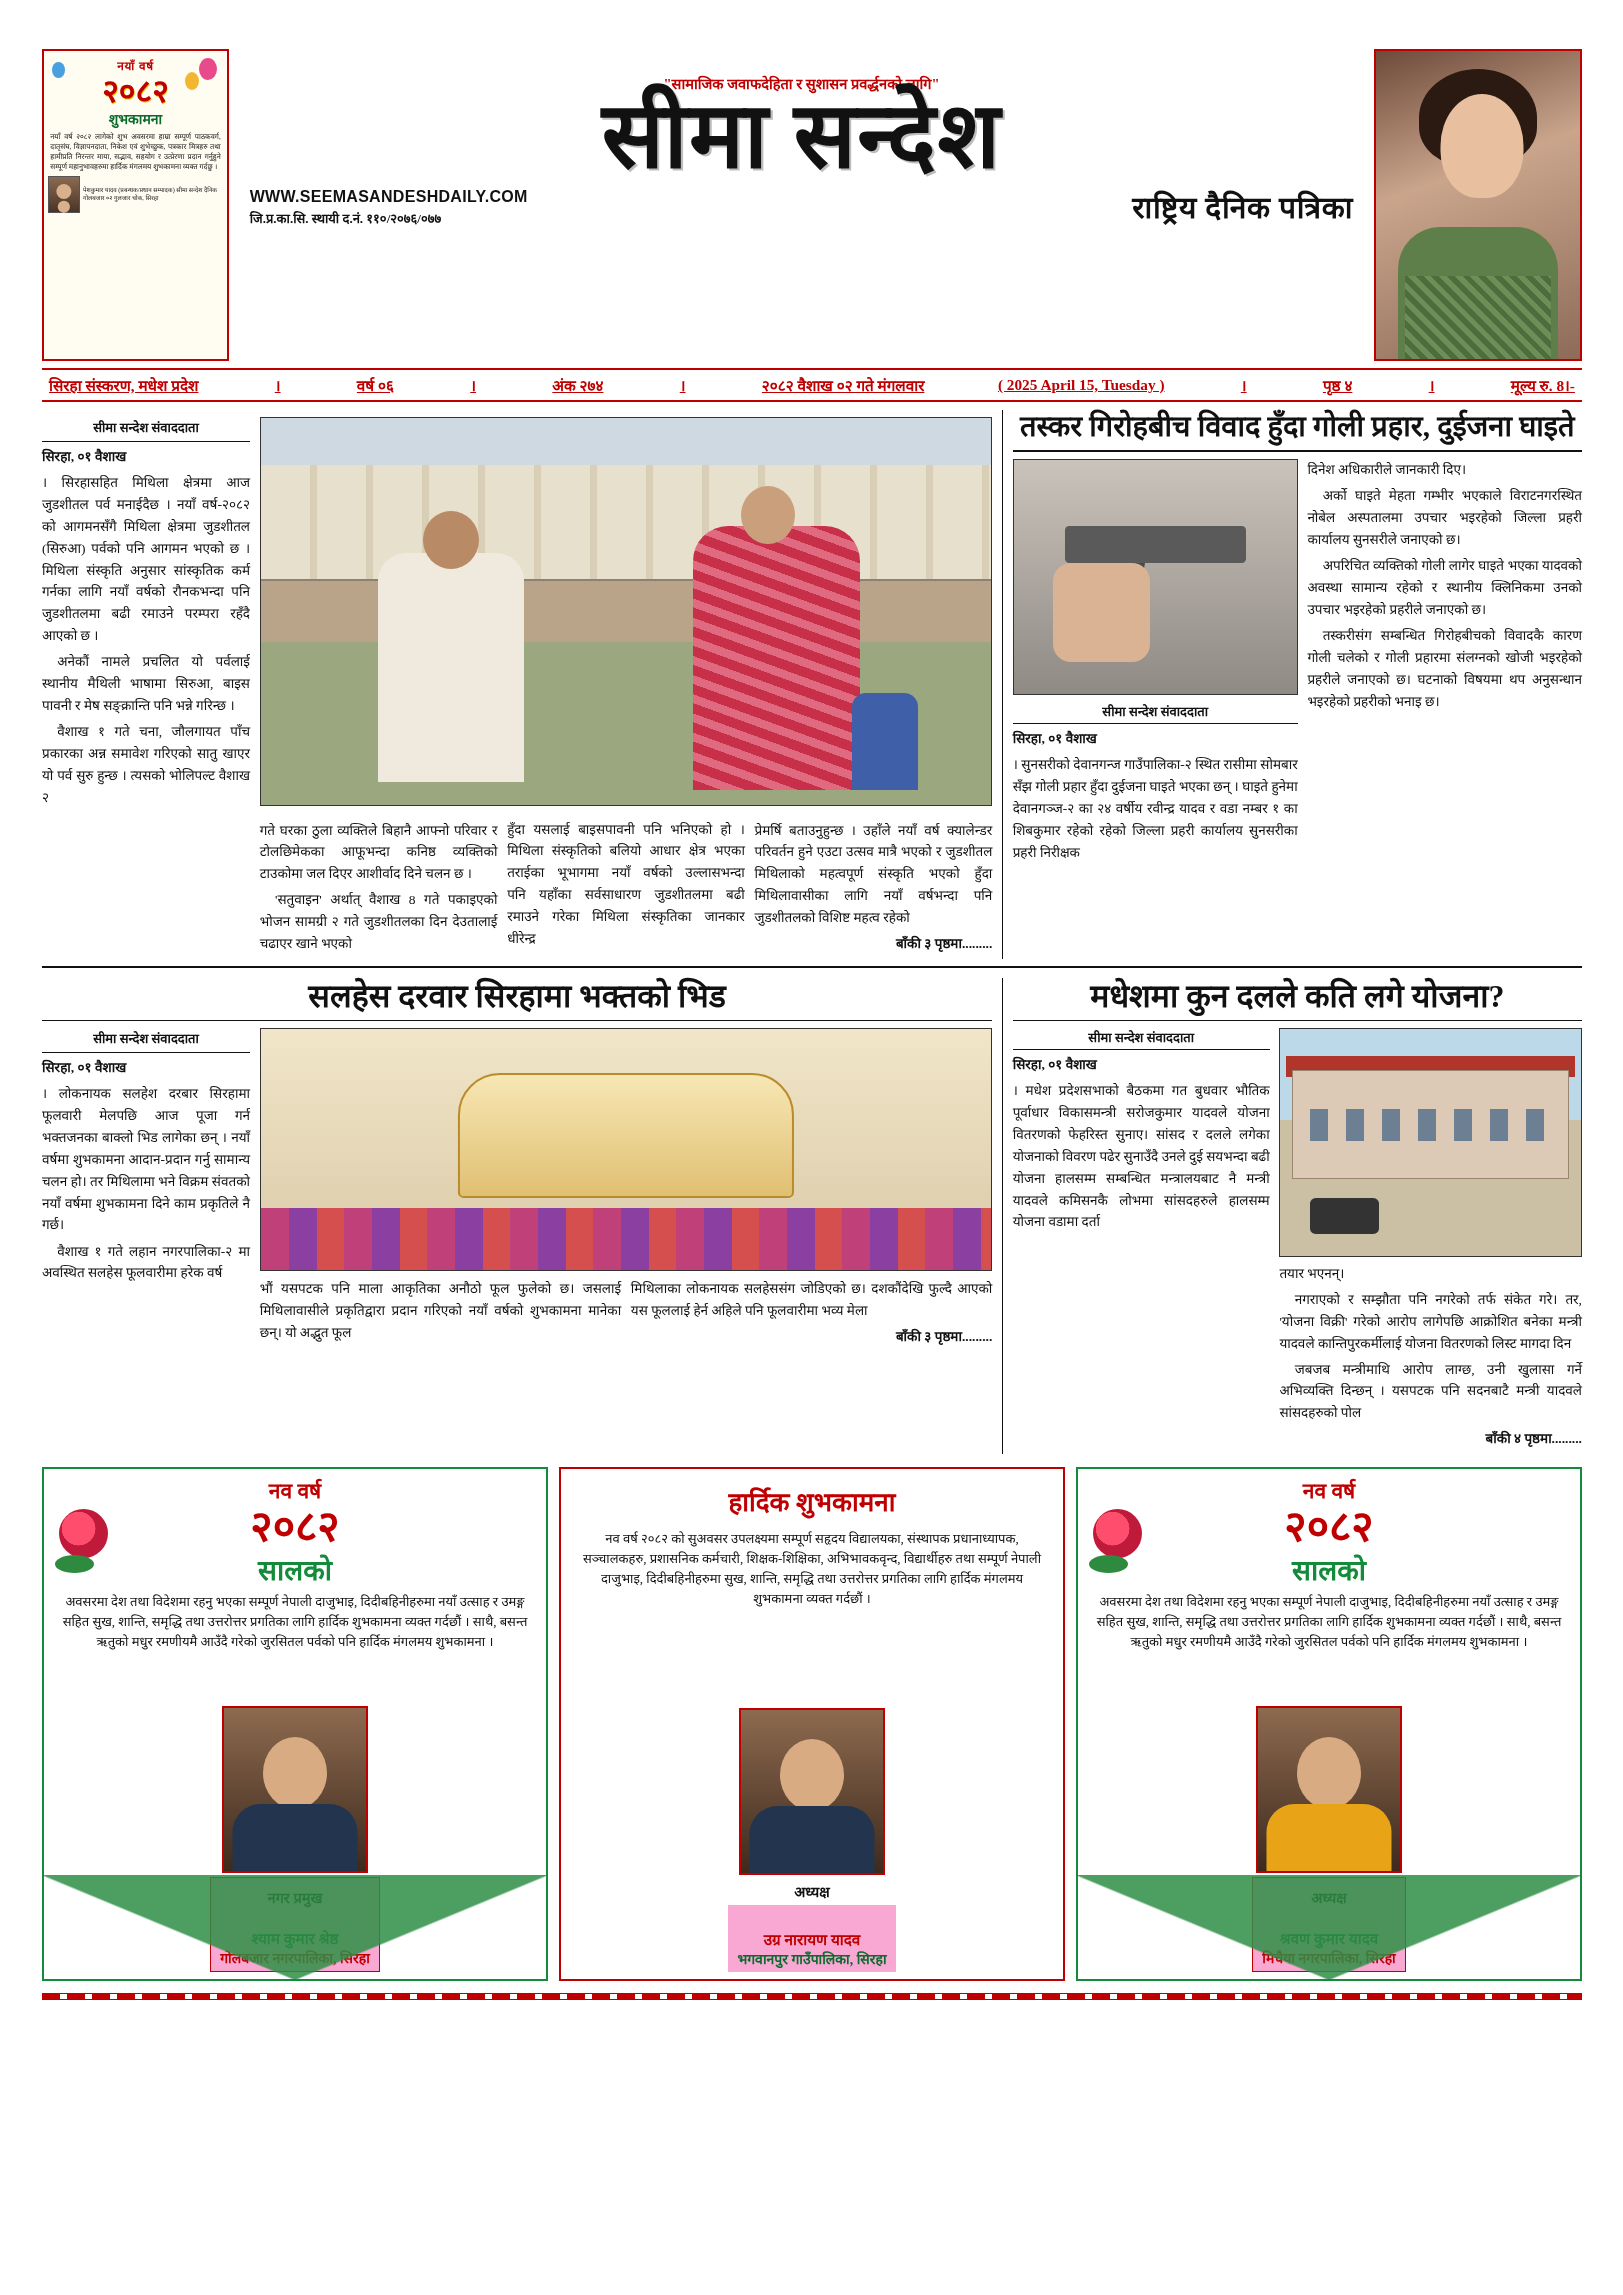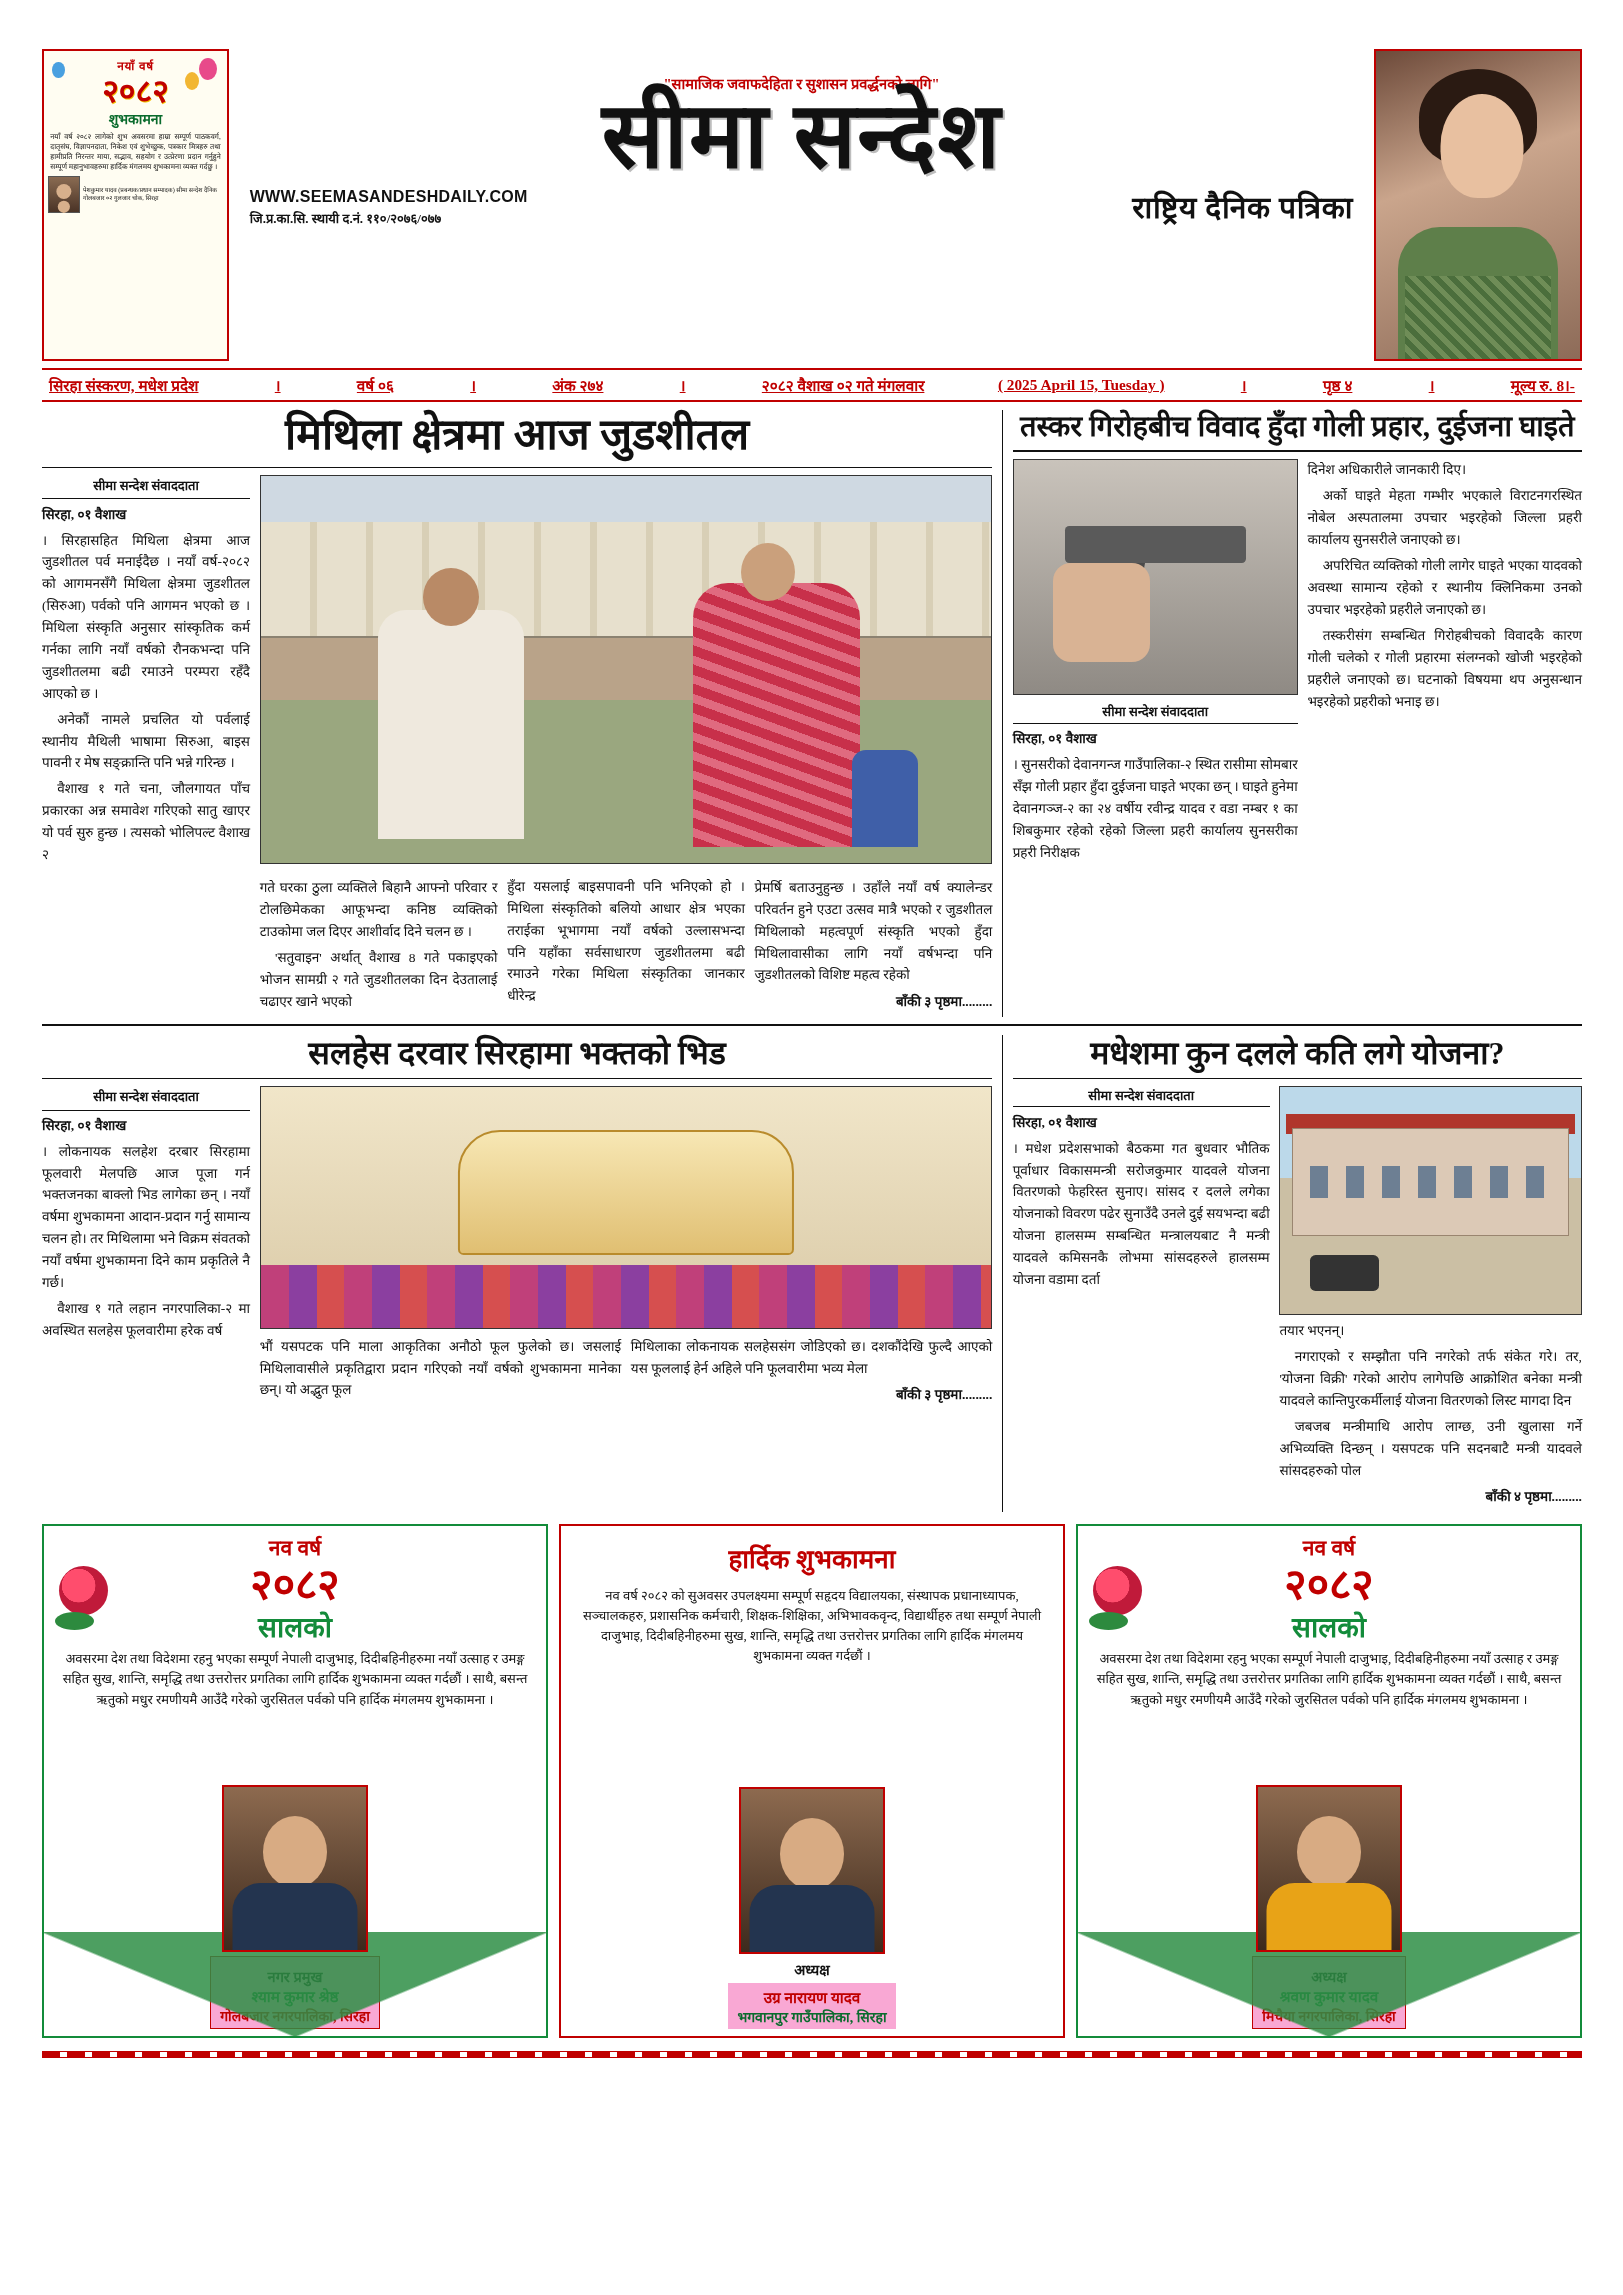--- a/index.html
+++ b/index.html
@@ -374,21 +374,21 @@
   }
   .ad .ad-photo.garland .shoulders { background:#e8a317; }
   .ad .ad-role { font-size: 14.6px; font-weight:bold; color:#111; margin-top:5.6px; text-align:center;}
   .ad .ad-namebox {
     margin-top: 4.2px;
     border: 1.4px solid #c00000;
     background:#f9a8d4;
     padding: 3.5px 9.7px;
     text-align:center;
   }
-  .ad .ad-name { font-size: 15.3px; font-weight:bold; color:#0a6b2d; }
+  .ad .ad-name { font-size: 15.3px; font-weight:bold; color:#0a6b2d;margin-top:21px; }
   .ad .ad-org  { font-size: 14px; font-weight:bold; color:#c00000; }
   .ad .flower {
     position:absolute; width:49px; height:49px; border-radius:50%;
     background: radial-gradient(circle at 40% 40%, #ff4d6d 0 40%, #c01a3a 41% 100%);
   }
   .ad .leaf {
     position:absolute; width:39px; height:18px; border-radius:50% 50% 50% 50%;
     background:#2d8a3e;
   }
   .ad .mountains {
@@ -459,21 +459,20 @@
     <span>( 2025 April 15, Tuesday )</span>
     <span class="sep">।</span>
     <span>पृष्ठ ४</span>
     <span class="sep">।</span>
     <span>मूल्य रु. 8।-</span>
   </div>
 
   <div class="content">
 
     <div class="col-left">
-      <div class="headline h-main">मिथिला क्षेत्रमा आज जुडशीतल</div>
 
       <div class="cols3">
         <div class="tcol" style="width:208px;">
           <div class="byline">सीमा सन्देश संवाददाता</div>
           <p><span class="dateline">सिरहा, ०१ वैशाख</span></p>
           <p>। सिरहासहित मिथिला क्षेत्रमा आज जुडशीतल पर्व मनाईदैछ । नयाँ वर्ष-२०८२ को आगमनसँगै मिथिला क्षेत्रमा जुडशीतल (सिरुआ) पर्वको पनि आगमन भएको छ । मिथिला संस्कृति अनुसार सांस्कृतिक कर्म गर्नका लागि नयाँ वर्षको रौनकभन्दा पनि जुडशीतलमा बढी रमाउने परम्परा रहँदै आएको छ ।</p>
           <p class="indent">अनेकौं नामले प्रचलित यो पर्वलाई स्थानीय मैथिली भाषामा सिरुआ, बाइस पावनी र मेष सङ्क्रान्ति पनि भन्ने गरिन्छ ।</p>
           <p class="indent">वैशाख १ गते चना, जौलगायत पाँच प्रकारका अन्न समावेश गरिएको सातु खाएर यो पर्व सुरु हुन्छ । त्यसको भोलिपल्ट वैशाख २</p>
         </div>
         <div style="flex:1;">

